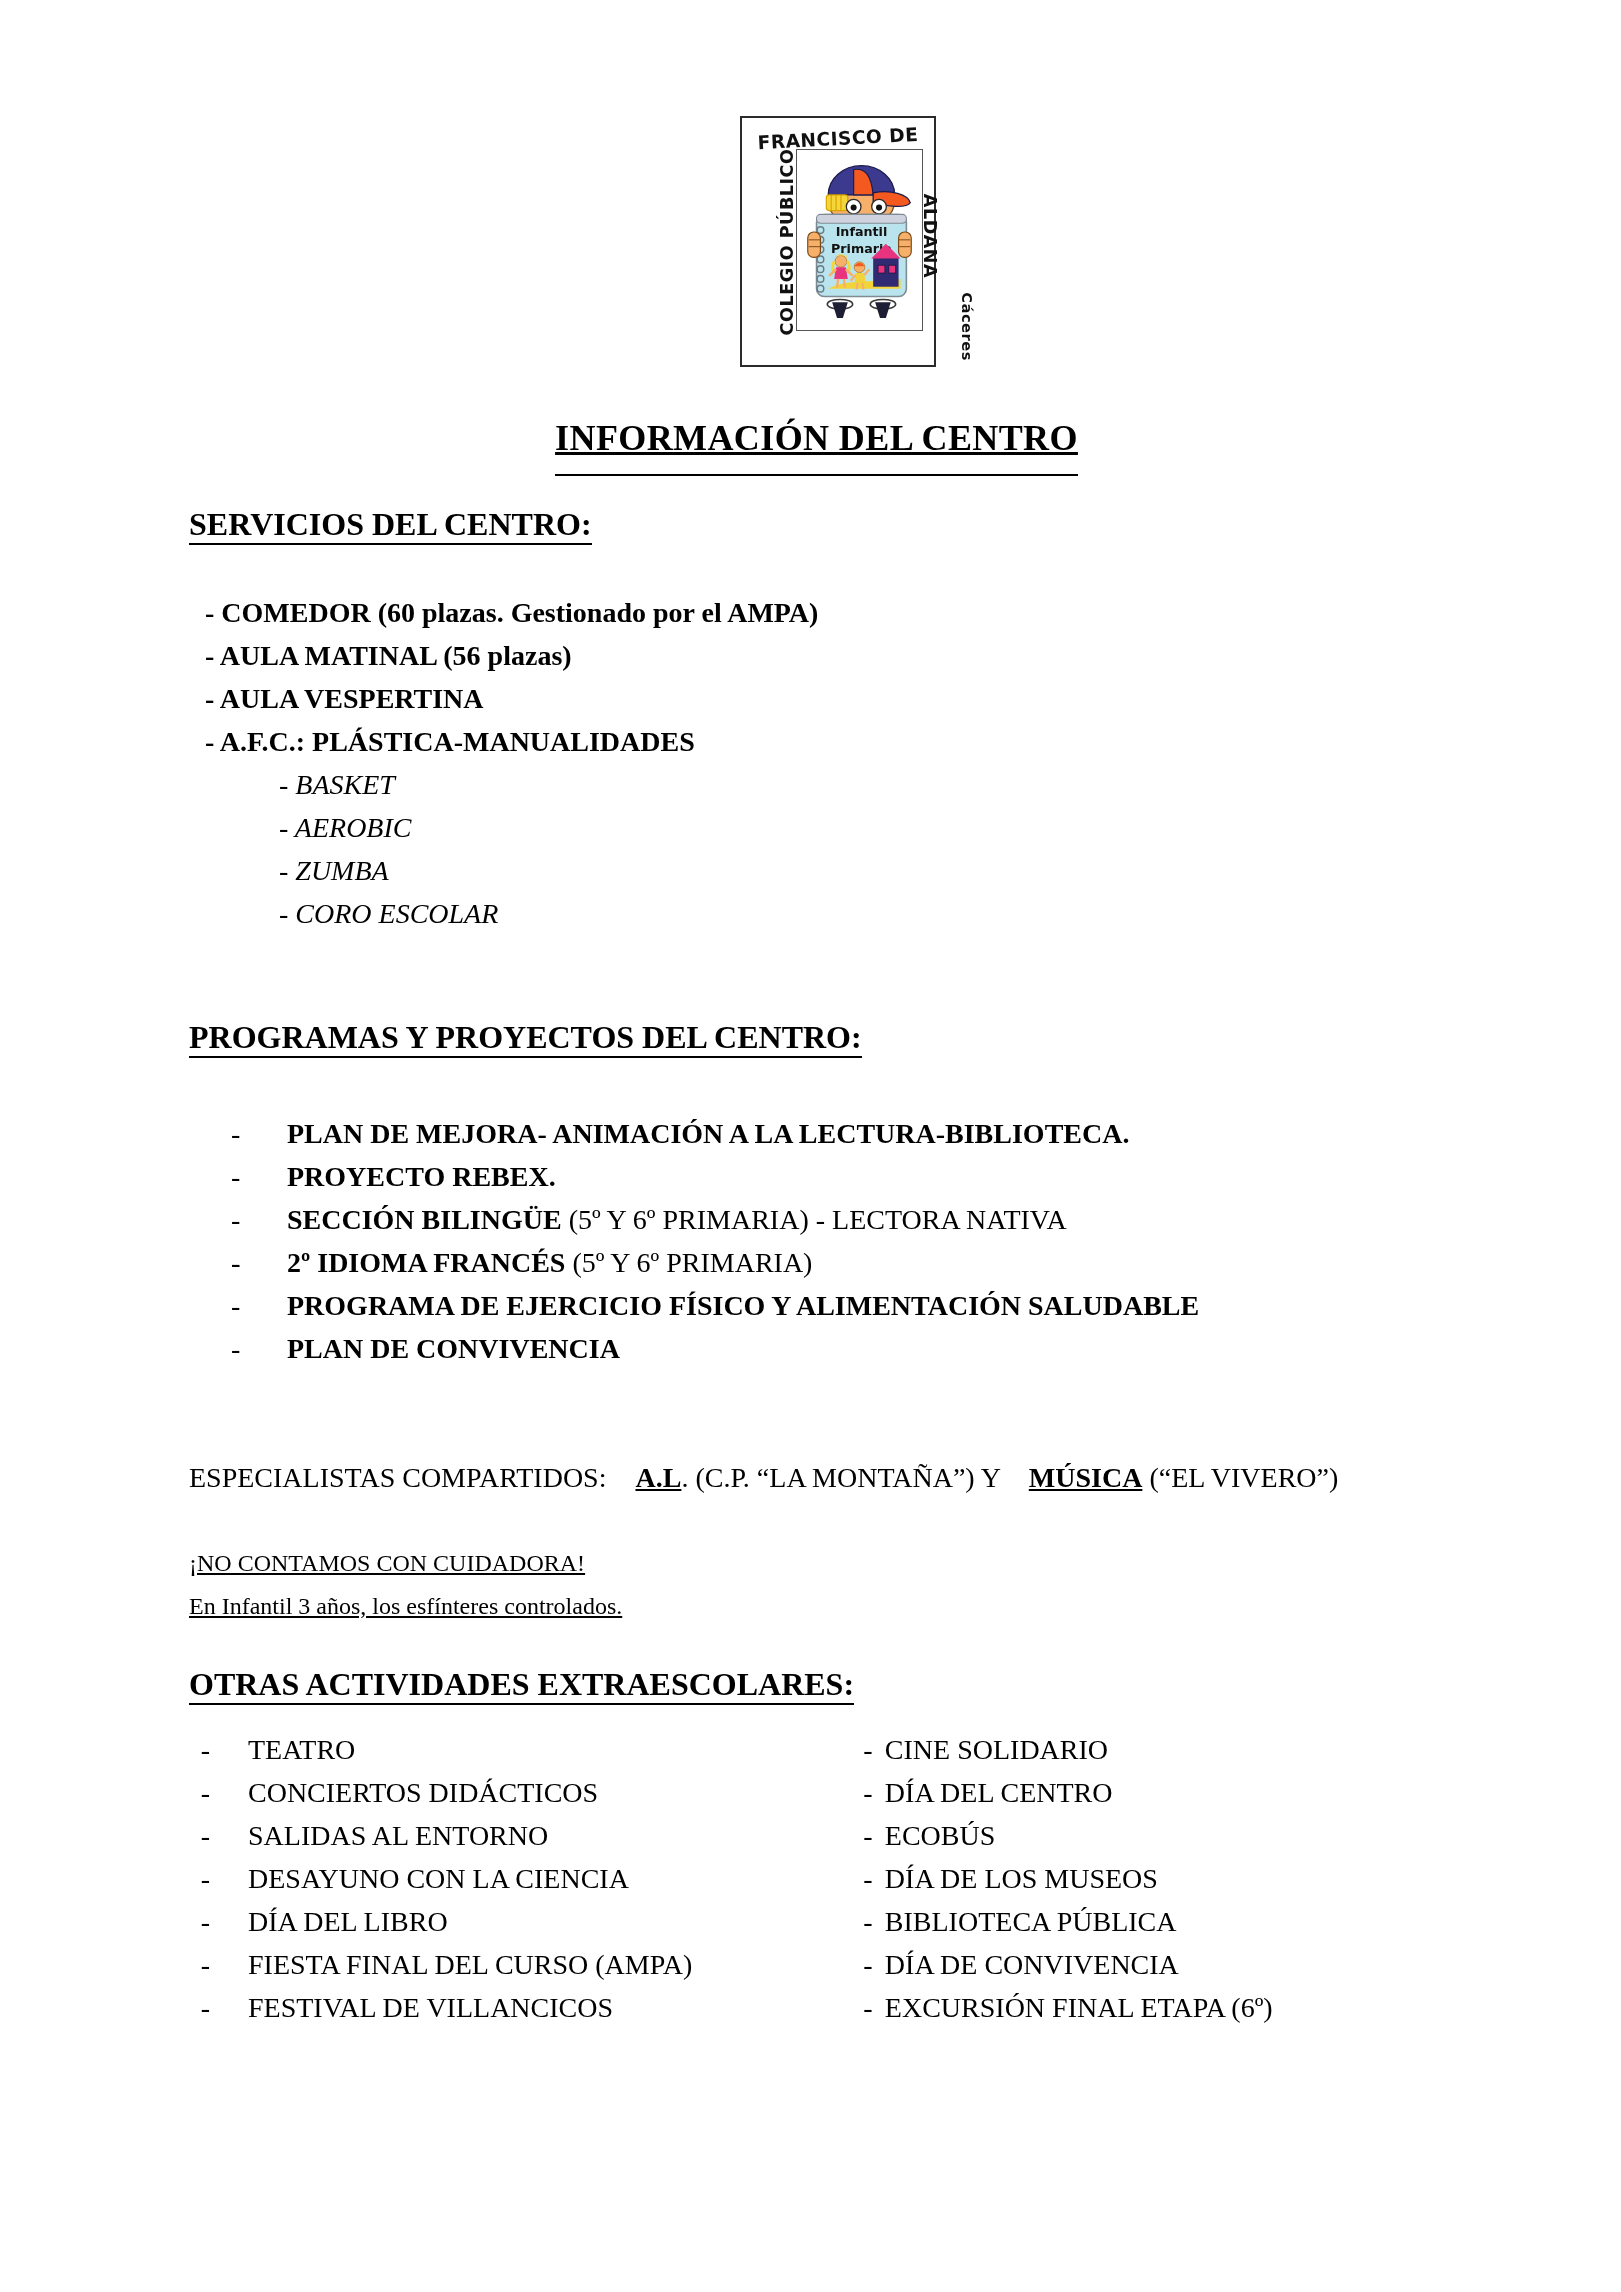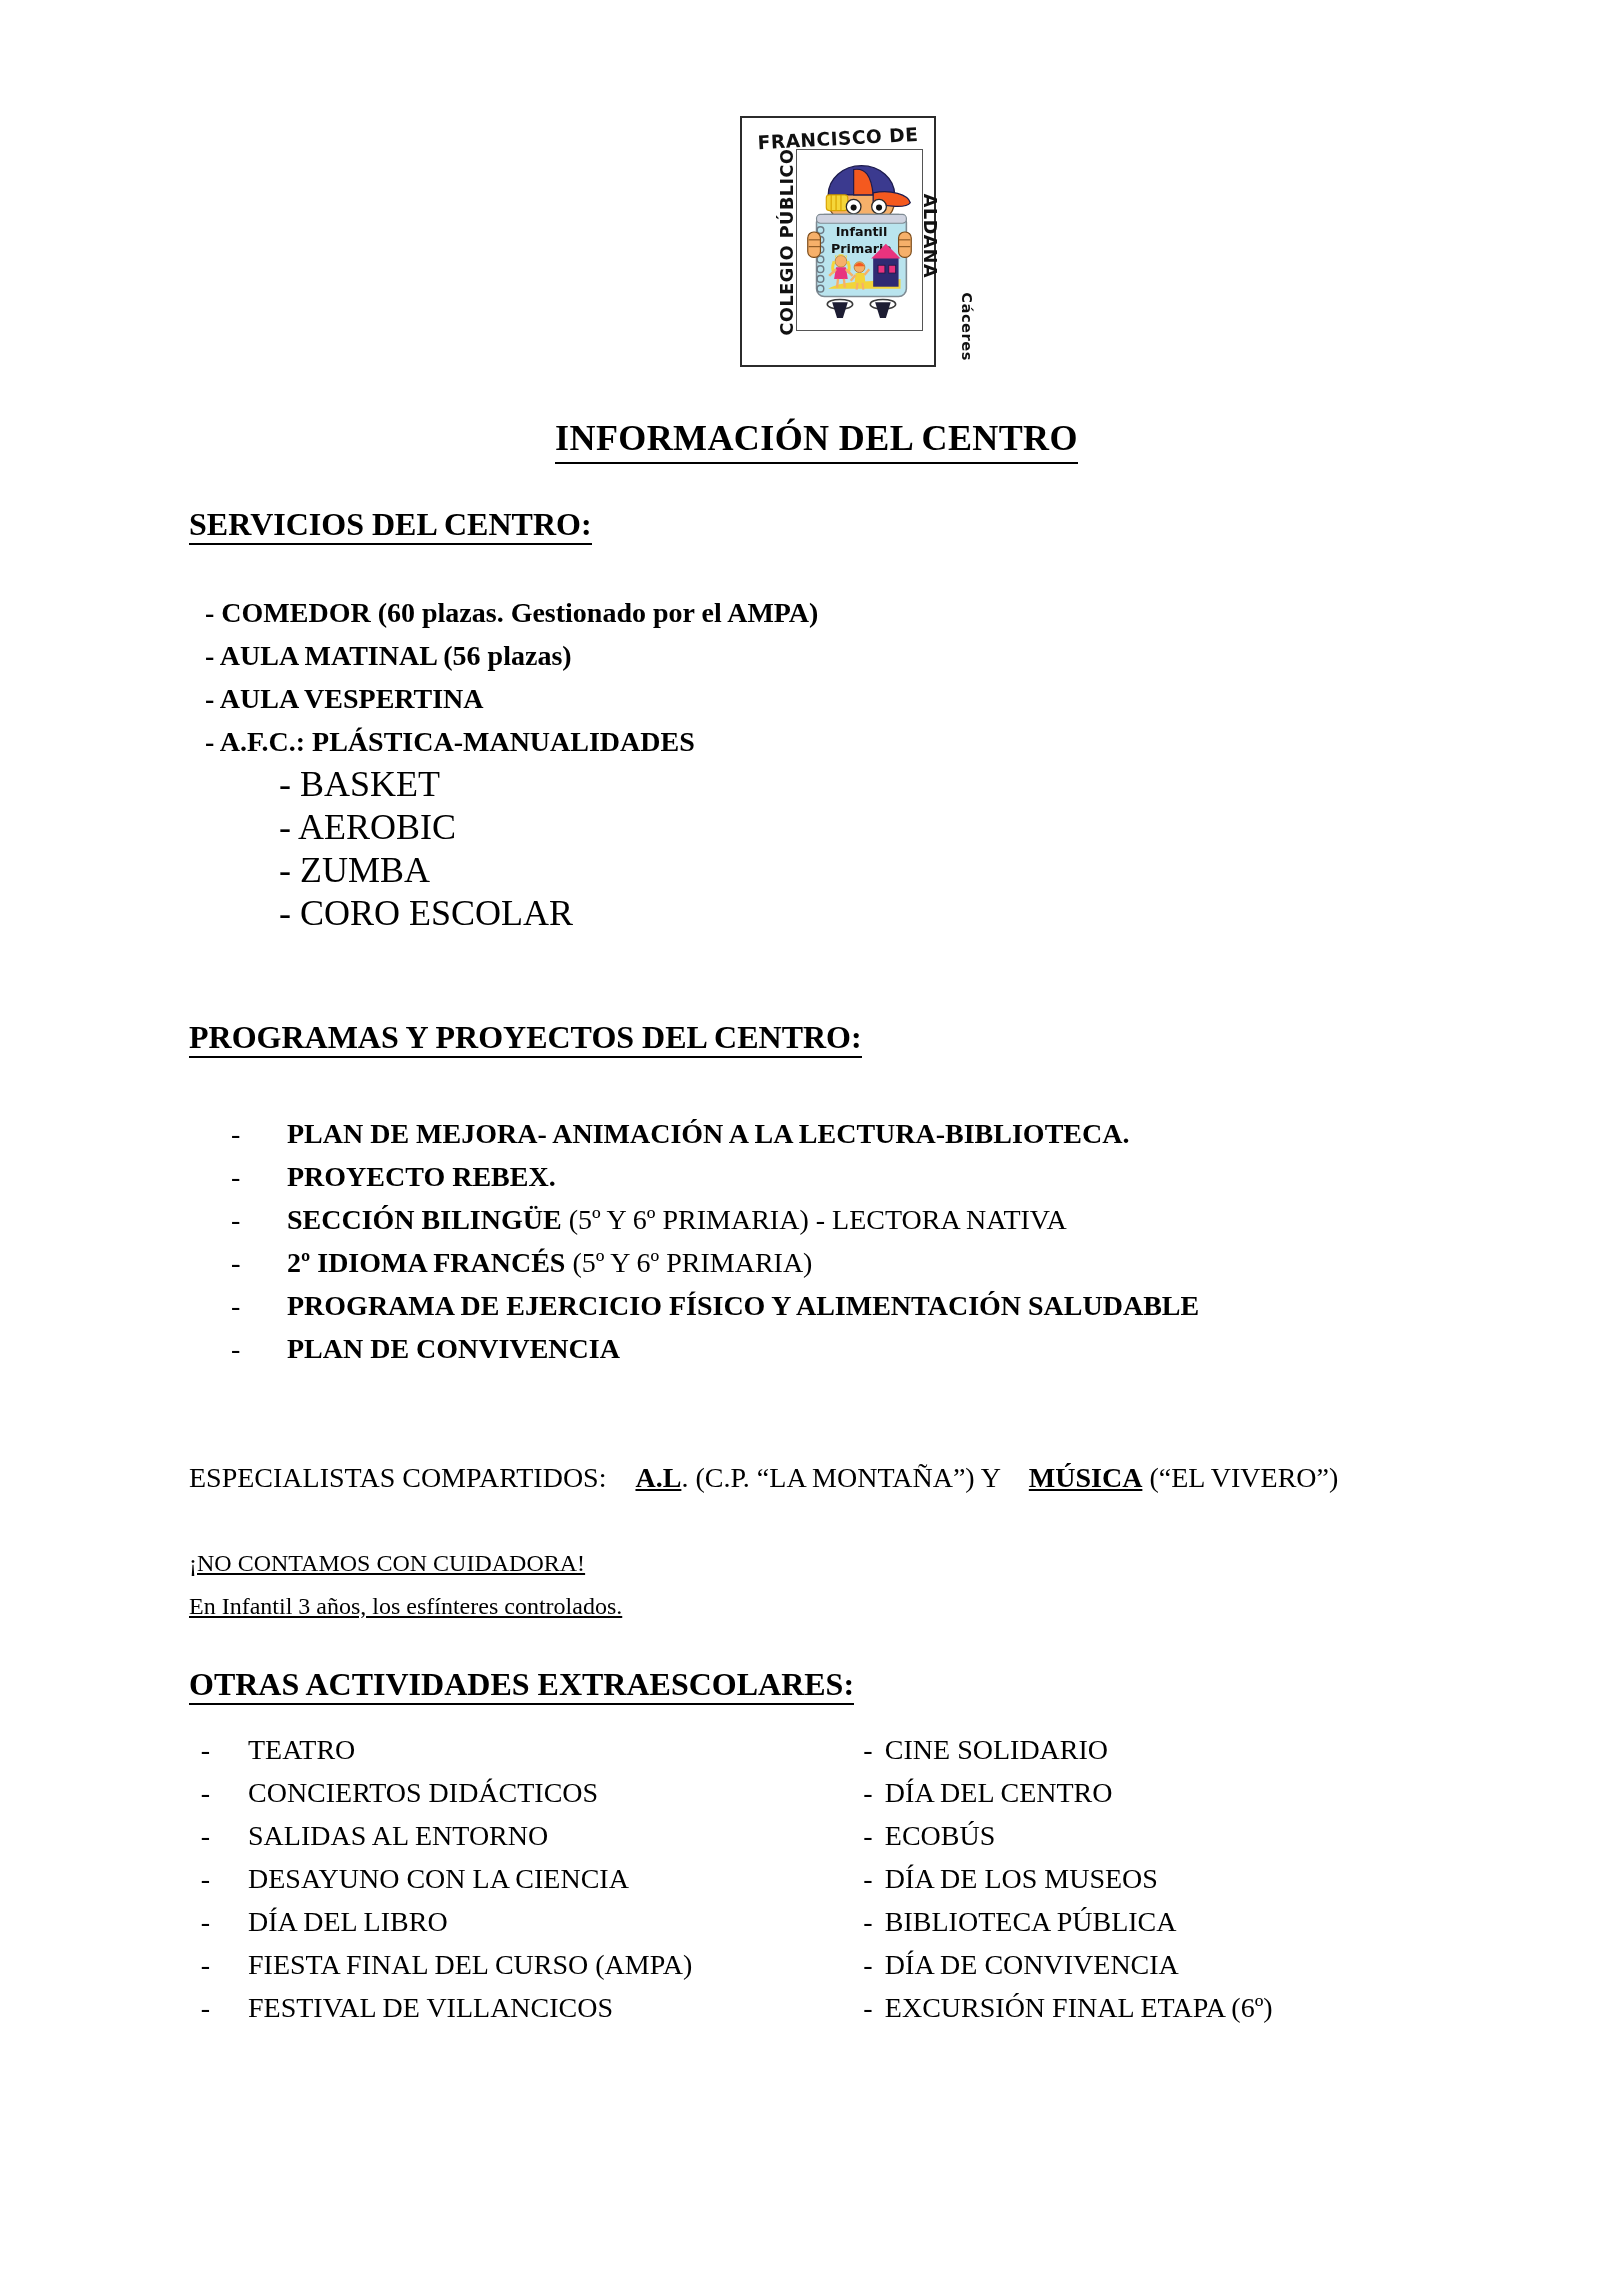--- a/index.html
+++ b/index.html
@@ -91,21 +91,21 @@
   .doc-title {
     position: absolute;
     left: 0;
     top: 417px;
     width: 1255px;
     text-align: center;
     font-size: 36px;
     font-weight: 700;
     letter-spacing: 0.4px;
   }
-  .doc-title span { border-bottom: 2.9px solid #000; padding-bottom: 4px; }
+  .doc-title span { border-bottom: 2.9px solid #000; padding-bottom: 16px; text-decoration: underline; }
 
   .section-head {
     position: absolute;
     left: 0;
     font-size: 32px;
     font-weight: 700;
     white-space: nowrap;
   }
   .section-head span { border-bottom: 2.9px solid #000; padding-bottom: 1px; text-align: center; }
 
@@ -118,21 +118,22 @@
     left: 0;
     top: 591px;
     font-size: 28px;
     line-height: 43px;
   }
   .svc-list .row { white-space: nowrap; font-weight: 700; margin-left: 16px; }
   .svc-list .row .plain { font-weight: 400; }
   .svc-sub {
     padding-left: 90px;
     font-weight: 400;
-    font-size: 36px;
+    font-size: 28px;
+    font-style: italic;
   }
 
   .prog-list {
     position: absolute;
     left: 0;
     top: 1112px;
     font-size: 28px;
     line-height: 43px;
   }
   .prog-row {

